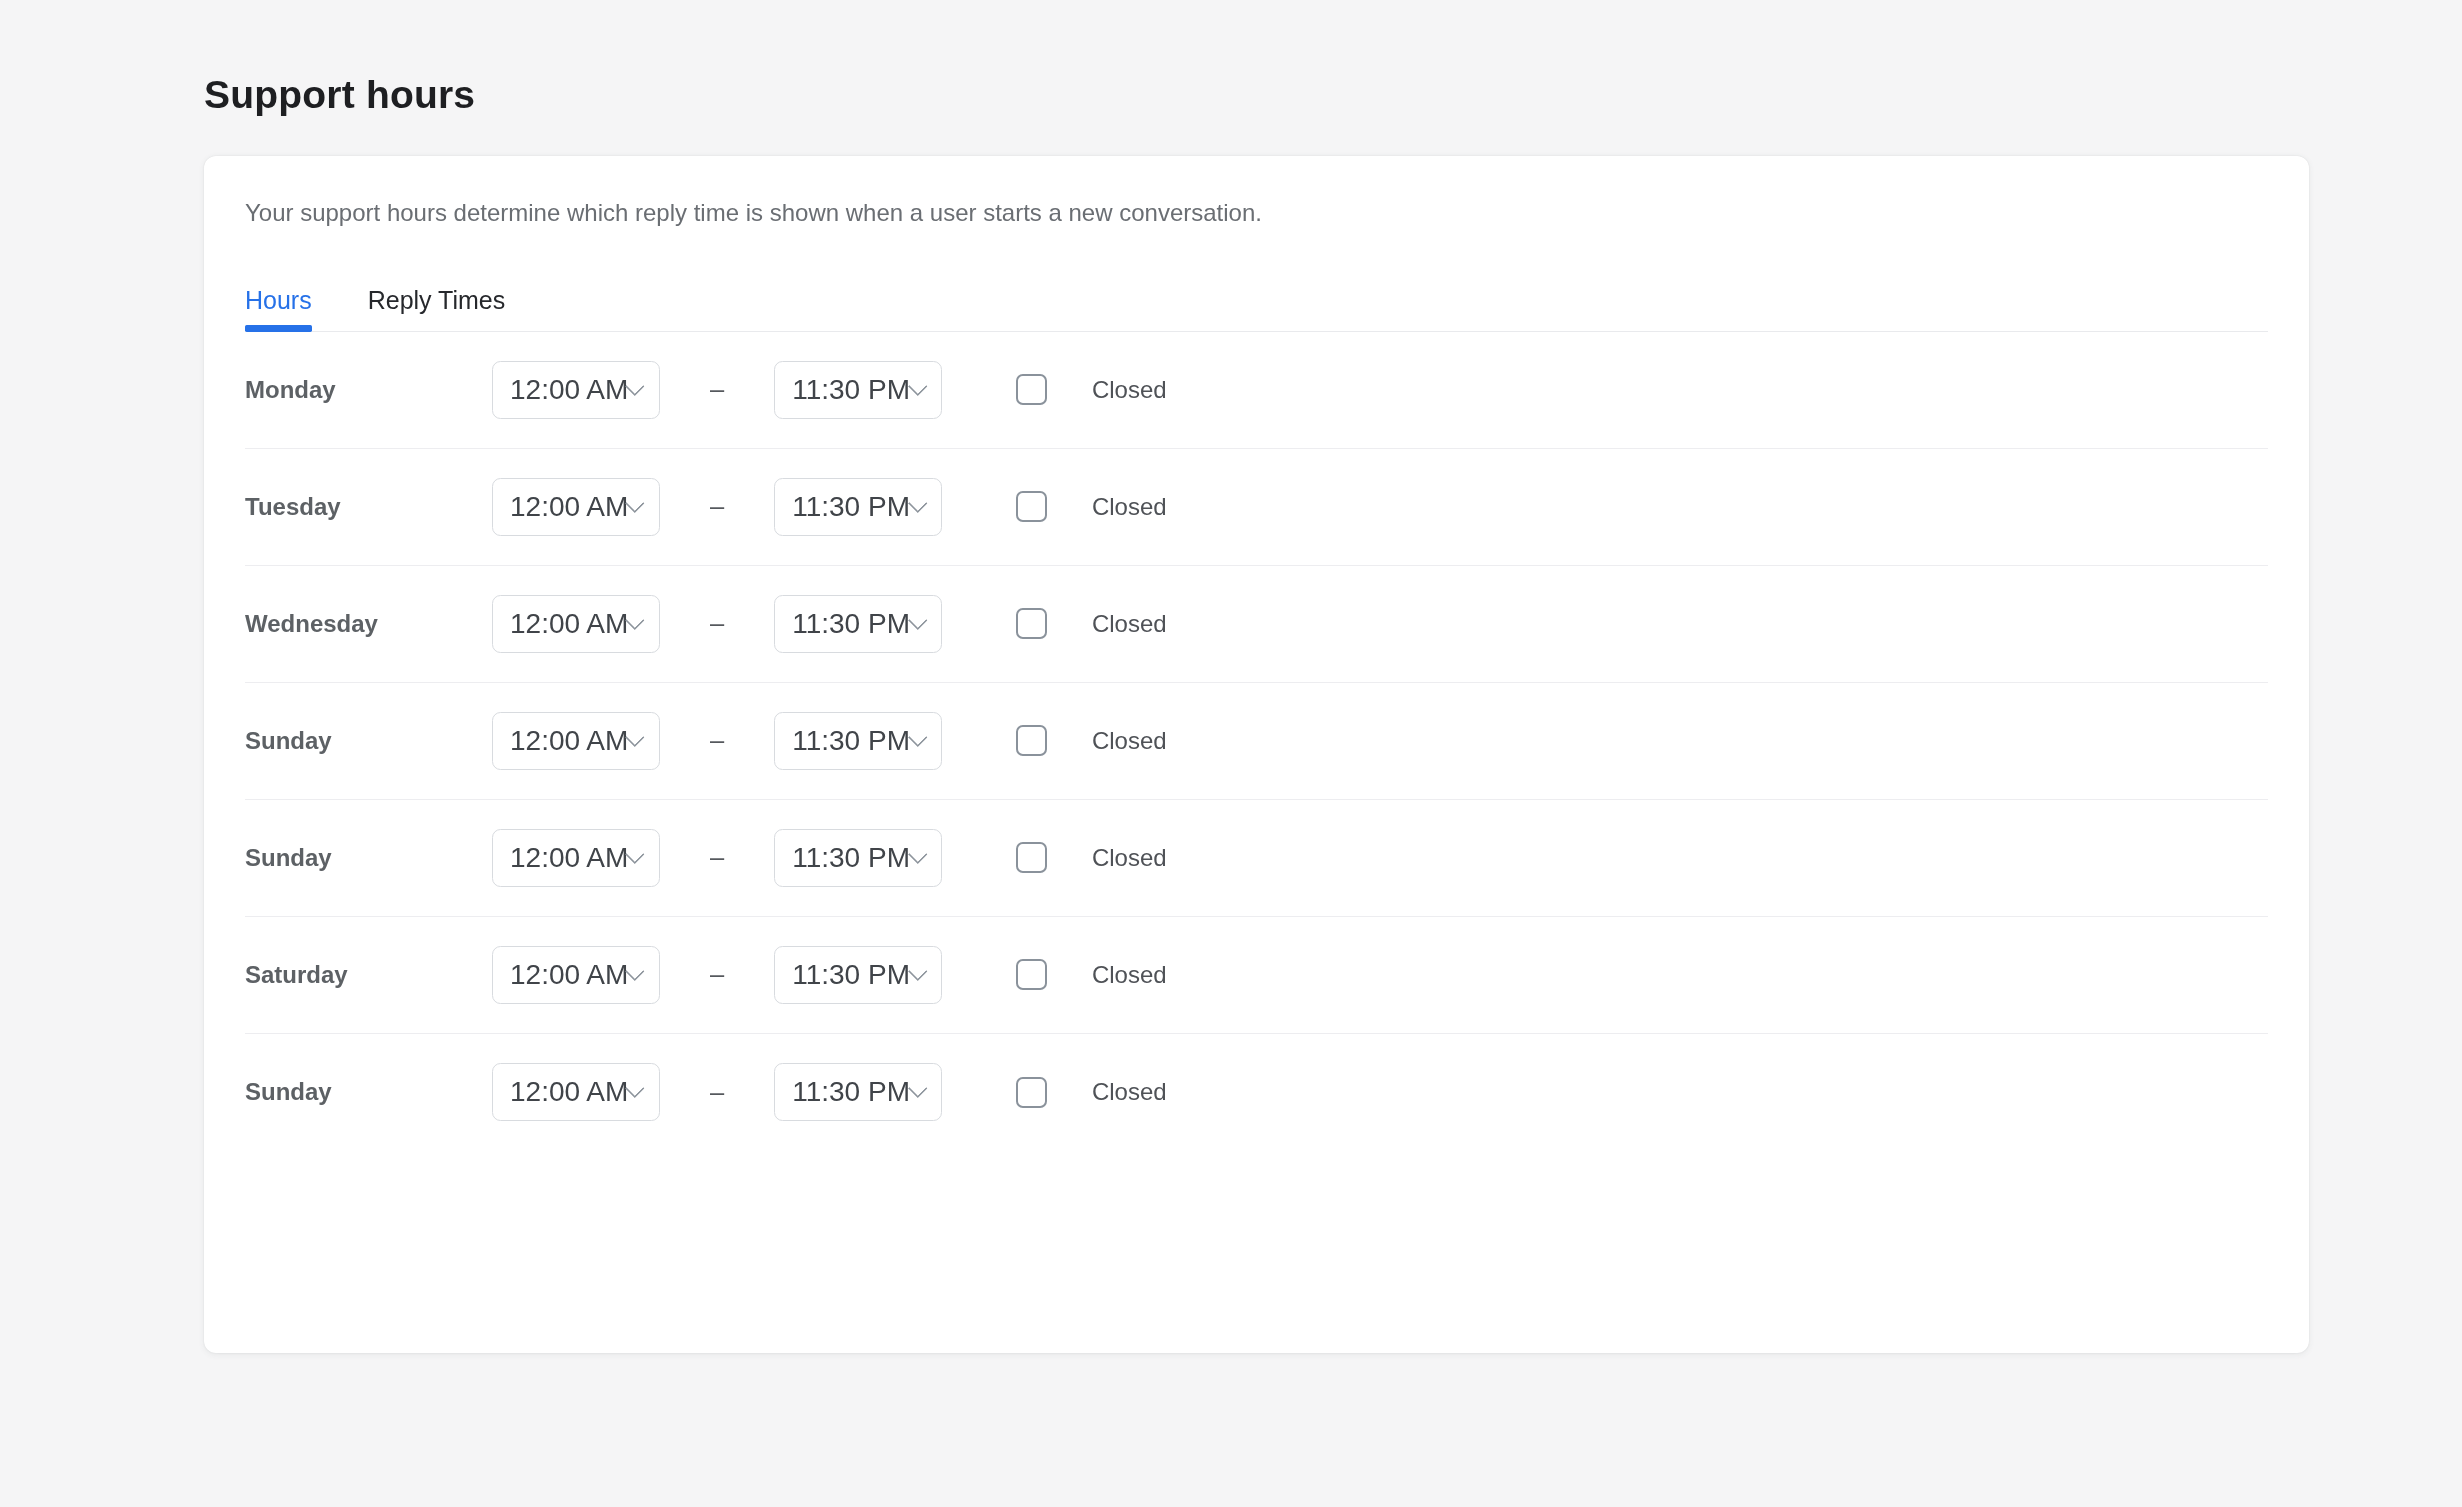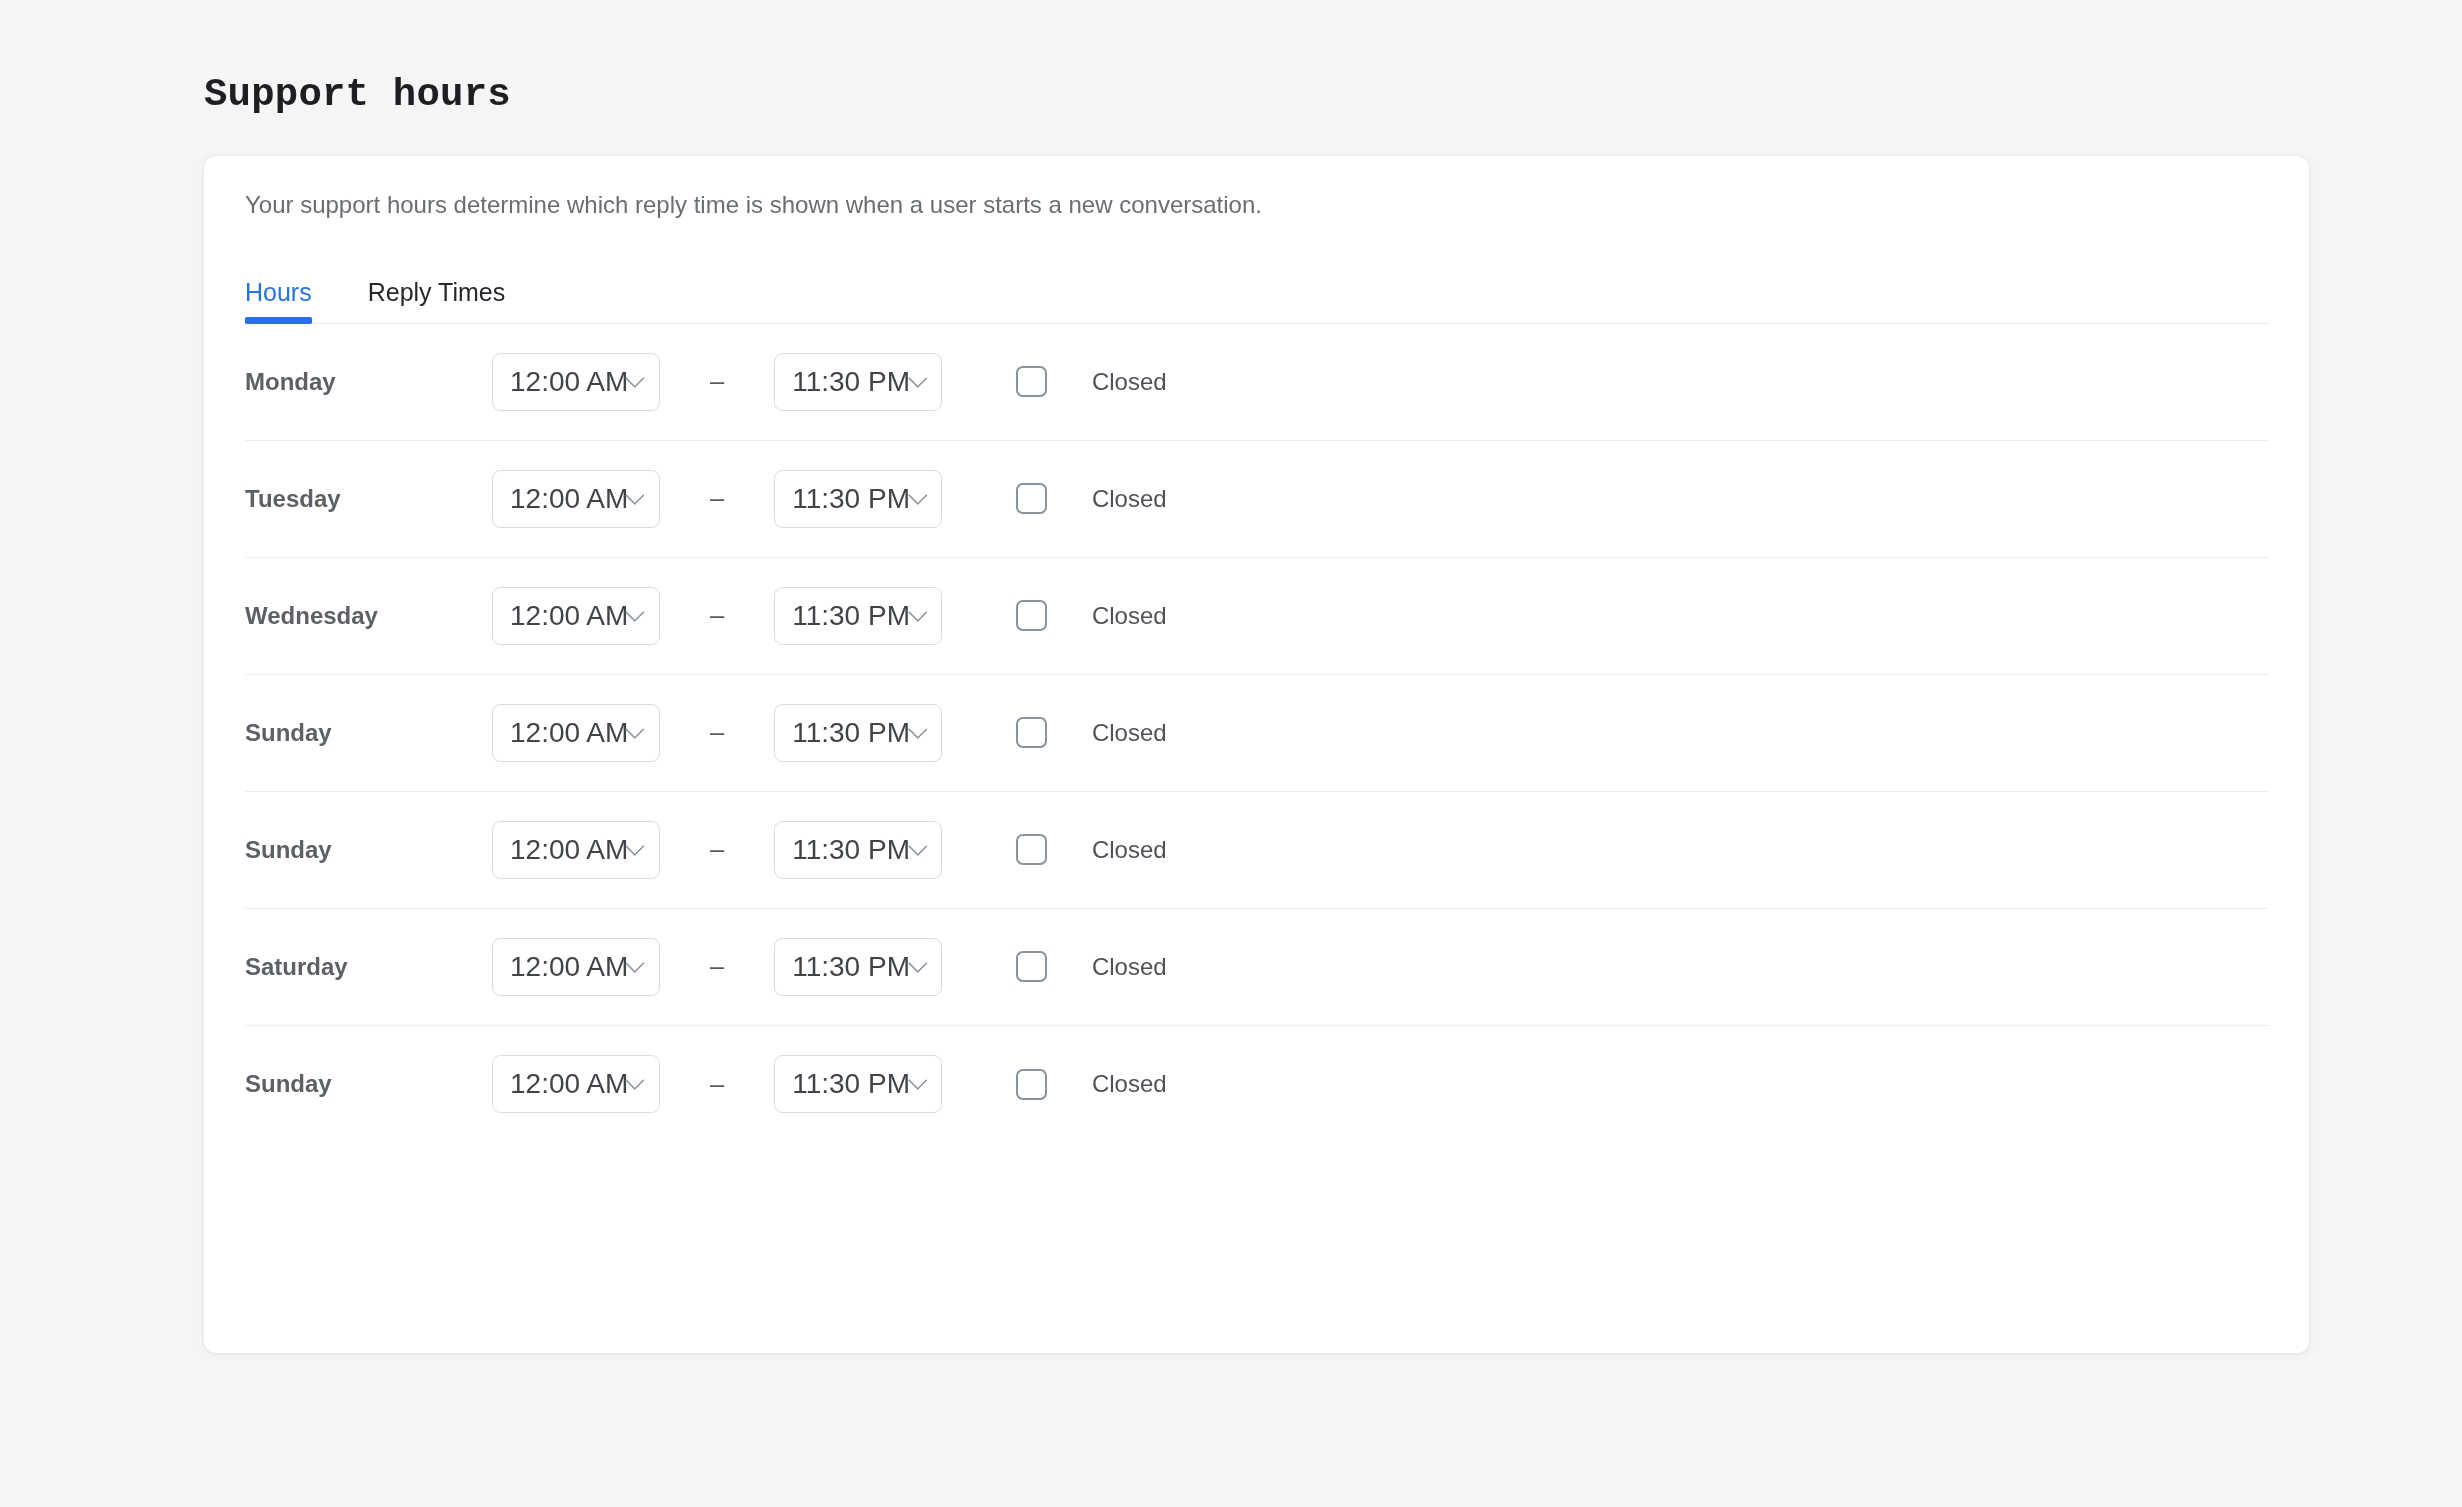--- a/index.html
+++ b/index.html
@@ -25,32 +25,31 @@
   .page-title {
     position: absolute;
     left: 204px;
     top: 71px;
     margin: 0;
     font-size: 39px;
     line-height: 48px;
     font-weight: 700;
     color: #1e1f22;
     letter-spacing: 0.2px;
-    font-family: Liberation Mono, monospace;
   }
   .card {
     position: absolute;
     left: 204px;
     top: 156px;
     width: 2105px;
     height: 1197px;
     background: var(--card-bg);
     border-radius: 12px;
     box-shadow: 0 1.7px 6.8px rgba(60,64,67,0.07), 0 0 1.7px rgba(60,64,67,0.12);
-    padding: 32px 41px 0 41px;
+    padding: 40px 41px 0 41px;
   }
   .desc {
     margin: 0 0 24px 0;
     font-size: 24px;
     line-height: 34px;
     color: #6a6e73;
   }
   .desc:last-of-type { margin-bottom: 0; }
   .tabs {
     display: flex;

